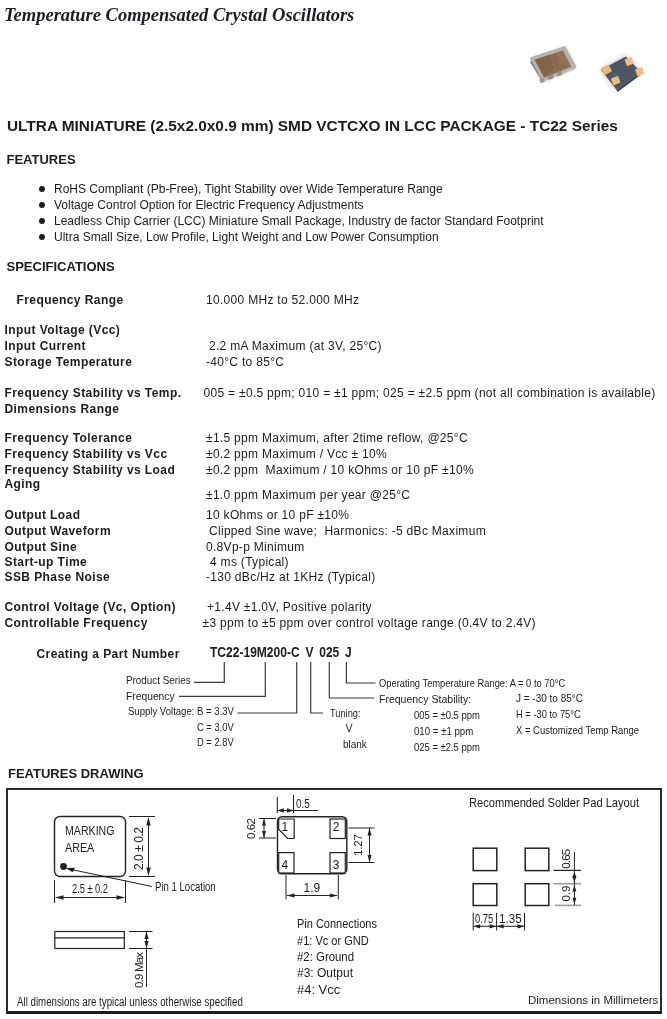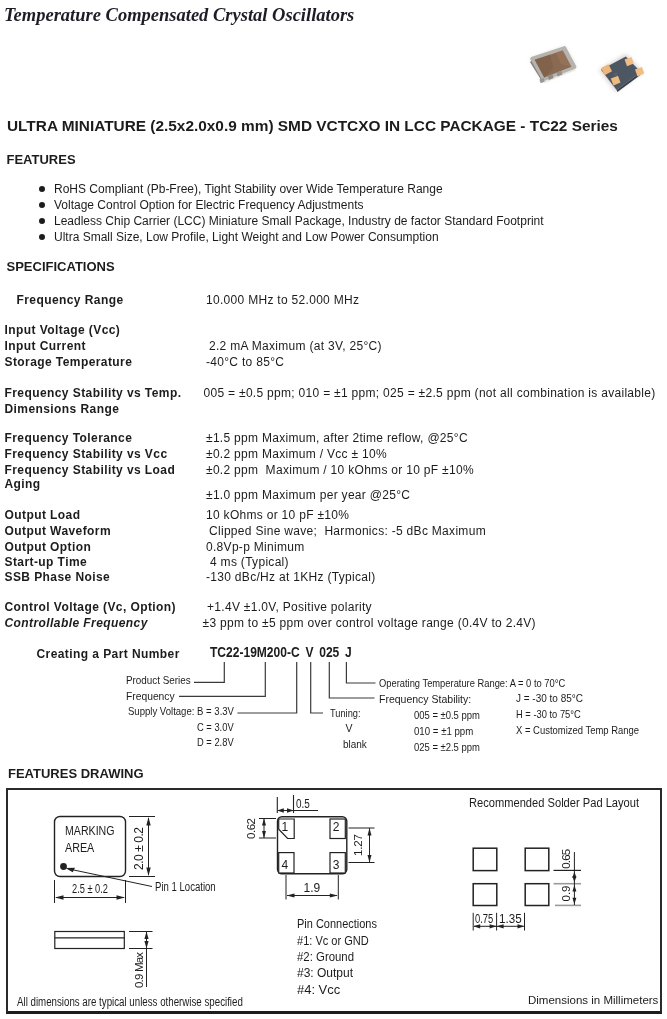--- a/index.html
+++ b/index.html
@@ -89,29 +89,29 @@
   <div class="lab" style="top:447.9px;">Frequency Stability vs Vcc</div>
     <div class="val" style="top:447.9px;">±0.2 ppm Maximum / Vcc ± 10%</div>
   <div class="lab" style="top:464.1px;">Frequency Stability vs Load</div>
     <div class="val" style="top:464.1px;">±0.2 ppm&nbsp; Maximum / 10 kOhms or 10 pF ±10%</div>
   <div class="lab" style="top:478.1px;">Aging</div>
     <div class="val" style="top:457px;margin-top:32px;">±1.0 ppm Maximum per year @25°C</div>
   <div class="lab" style="top:509.2px;">Output Load</div>
     <div class="val" style="top:509.2px;">10 kOhms or 10 pF ±10%</div>
   <div class="lab" style="top:524.9px;">Output Waveform</div>
     <div class="val" style="top:524.9px;left:209px;">Clipped Sine wave;&nbsp; Harmonics: -5 dBc Maximum</div>
-  <div class="lab" style="top:540.6px;">Output Option</div>
+  <div class="lab" style="top:540.6px;">Output Sine</div>
     <div class="val" style="top:540.6px;">0.8Vp-p Minimum</div>
   <div class="lab" style="top:556.3px;">Start-up Time</div>
     <div class="val" style="top:556.3px;left:210px;">4 ms (Typical)</div>
   <div class="lab" style="top:570.8px;">SSB Phase Noise</div>
     <div class="val" style="top:570.8px;">-130 dBc/Hz at 1KHz (Typical)</div>
   <div class="lab" style="top:601.1px;">Control Voltage (Vc, Option)</div>
     <div class="val" style="top:601.1px;left:207px;">+1.4V ±1.0V, Positive polarity</div>
-  <div class="lab" style="top:617.4px;font-style:italic;">Controllable Frequency</div>
+  <div class="lab" style="top:617.4px;">Controllable Frequency</div>
     <div class="val" style="top:617.4px;left:202.5px;text-align:right;">±3 ppm to ±5 ppm over control voltage range (0.4V to 2.4V)</div>
   <div class="lab" style="top:648.2px;margin-left:32px;">Creating a Part Number</div>
     <div class="abs b" style="top:646.3px;left:209.5px;font-size:14px;line-height:13px;transform:scaleX(0.86);transform-origin:0 0;">TC22-19M200-C  V  025  J</div>
 
   <svg id="pnlines" width="400" height="110" viewBox="0 0 400 110" style="left:100px;top:655px;">
     <g fill="none" stroke="#3a3a3a" stroke-width="1.2">
       <path d="M94,27.3 L124.3,27.3 L124.3,7"></path>
       <path d="M79,41.4 L165.3,41.4 L165.3,7"></path>
       <path d="M137.4,58 L196.7,58 L196.7,7"></path>
       <path d="M210.7,7 L210.7,58 L223,58"></path>

